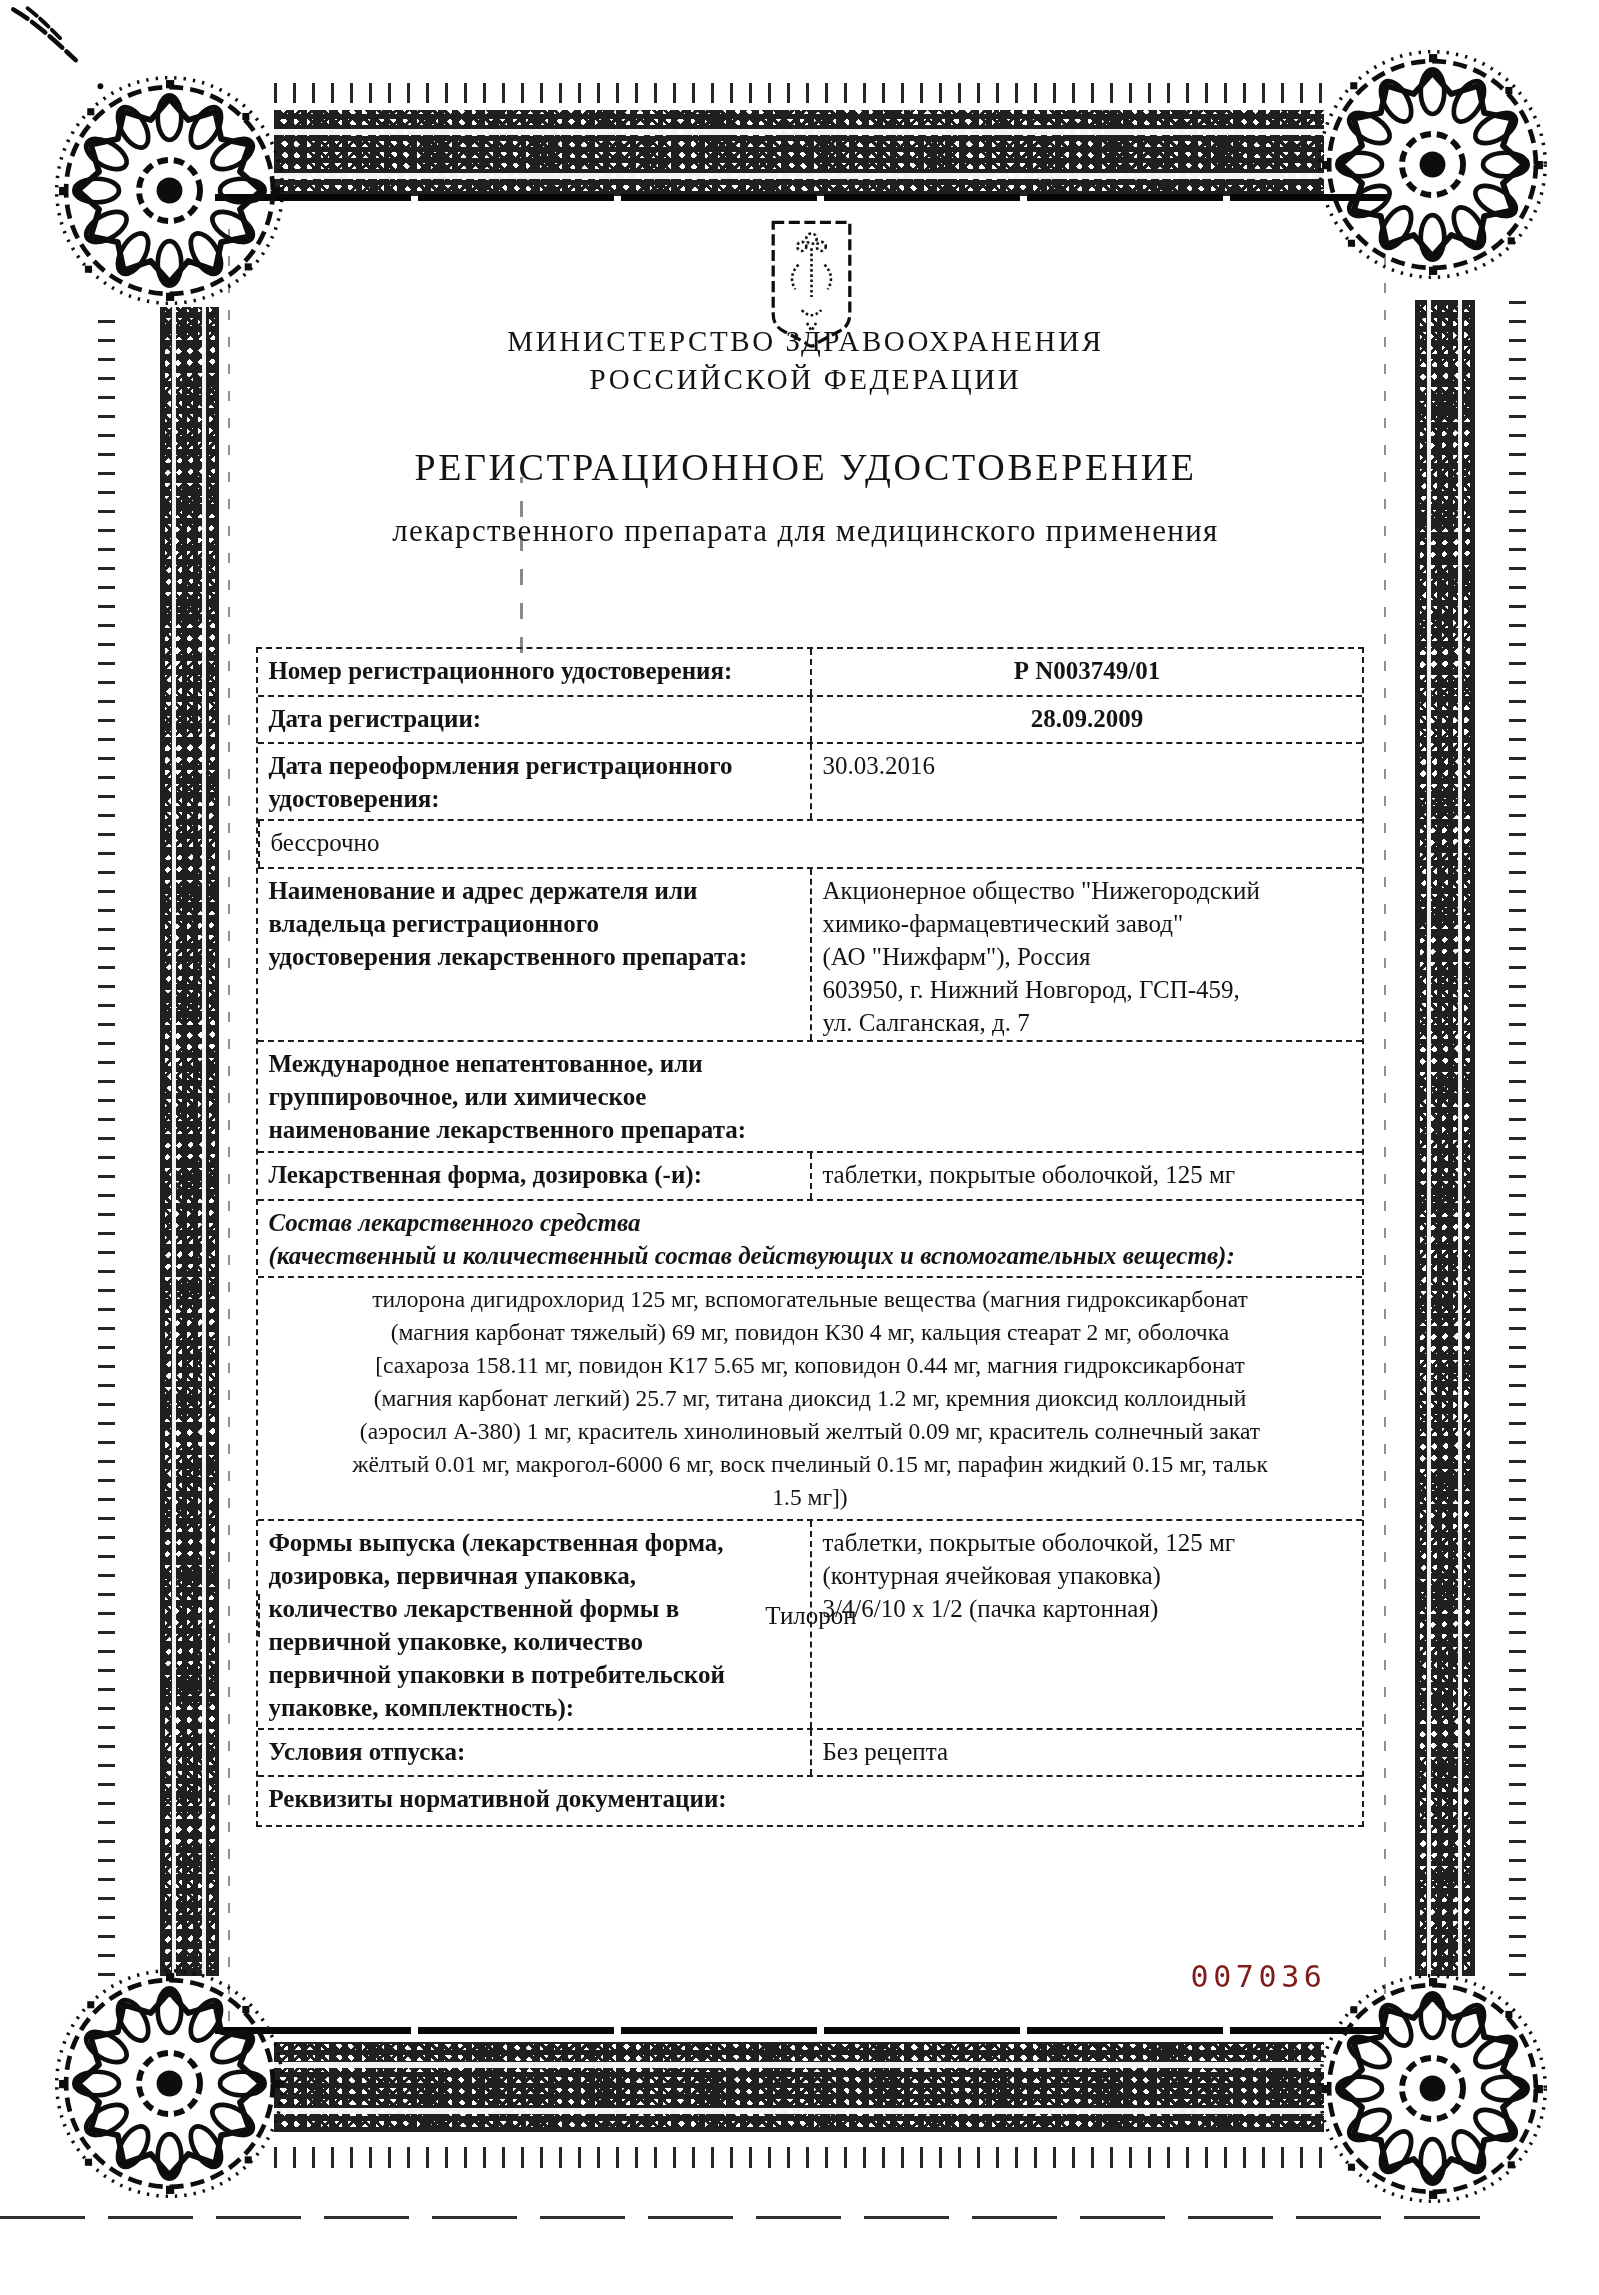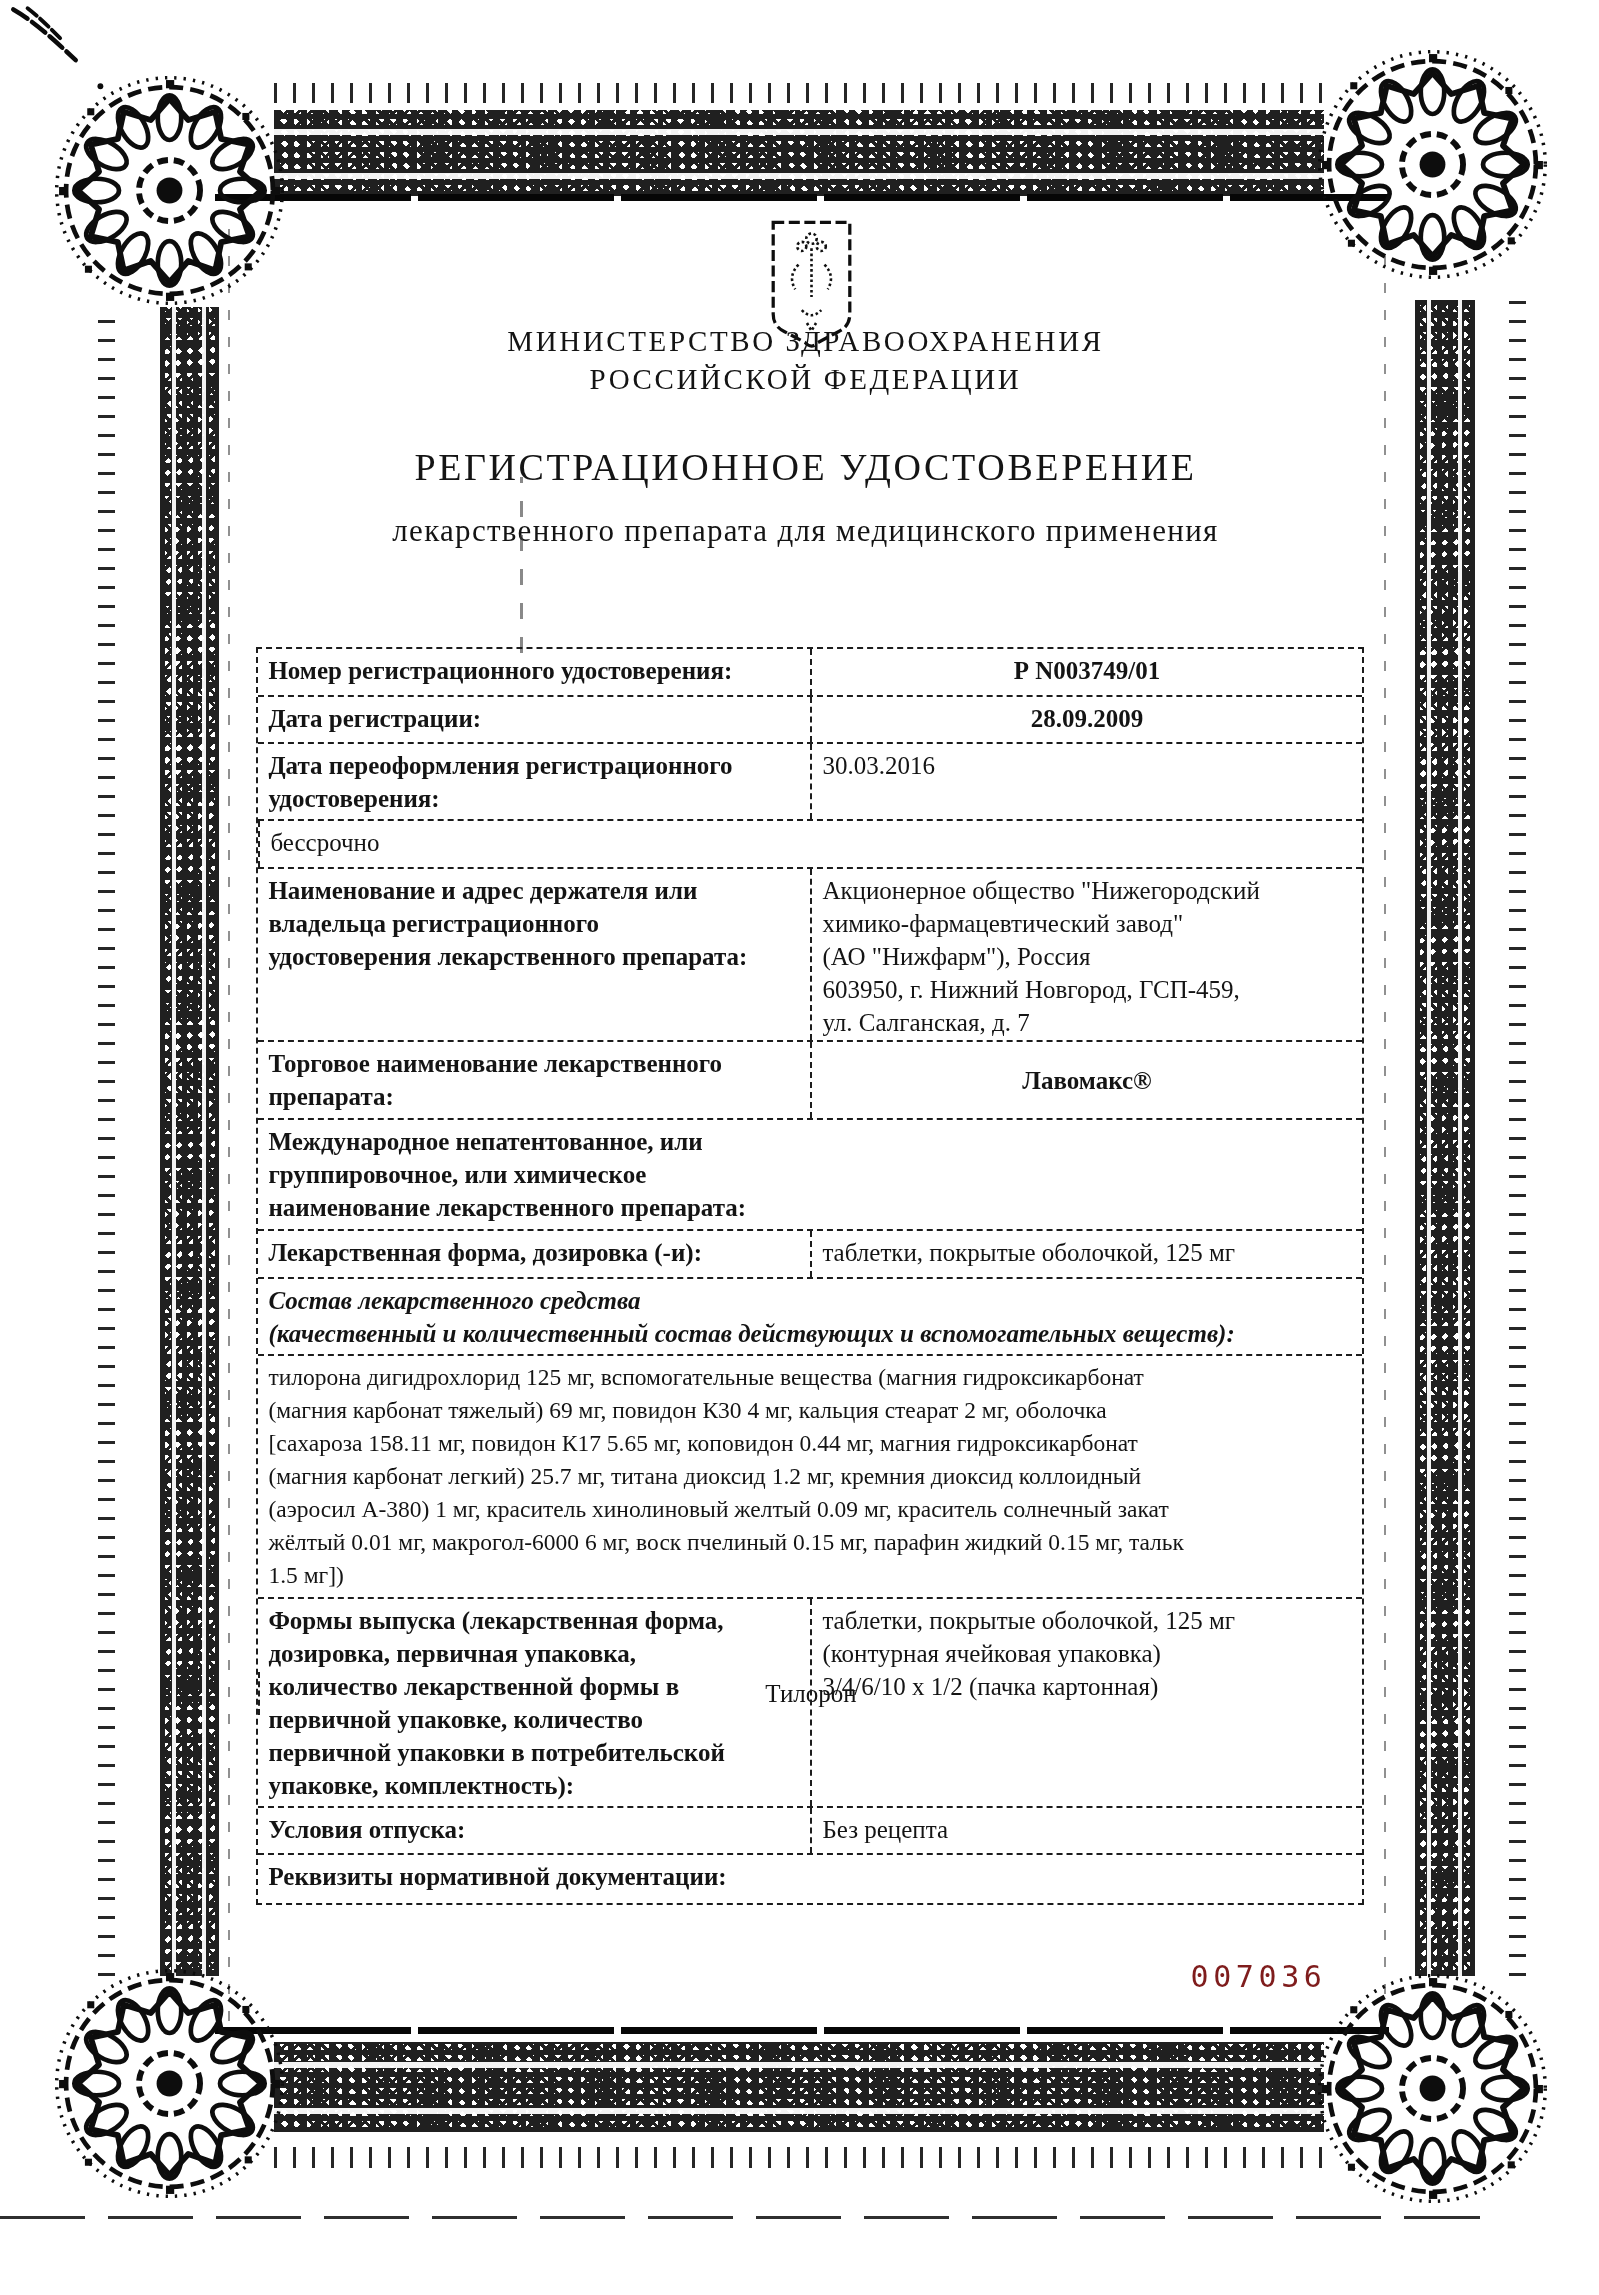--- a/index.html
+++ b/index.html
@@ -60,21 +60,21 @@
   .cell-value { flex:1 1 auto; border-left:2px dashed #1c1c1c; }
   .v-center { text-align:center; }
   .v-bold { font-weight:700; }
   .v-mid { display:flex; align-items:center; justify-content:center; }
   .row-full .cell { width:100%; }
   .comp-header { font-weight:700; }
   .comp-text { font-size:23.5px; }
 
   .r0{height:46px;} .r1{height:47px;} .r2{height:77px;} .r3{height:48px;}
   .r4{height:173px;} .r5{height:78px;} .r6{height:111px;flex-direction:column;} .r7{height:48px;}
-  .rch{height:77px;font-style:italic;} .rct{height:243px;}
+  .rch{height:77px;font-style:italic;} .rct{height:243px;text-align:center;}
   .r8{height:209px;} .r9{height:47px;} .r10{height:50px;flex-direction:column;}
 
   .serial {
     left:1167px; top:1959px; width:183px; text-align:center;
     font-family:"DejaVu Sans Mono", monospace;
     font-size:30px; letter-spacing:4.6px; color:#7f1d1d;
   }
 </style>
 </head>
 <body>
@@ -286,25 +286,20 @@
       <div class="cell cell-label">Наименование и адрес держателя или
 владельца регистрационного
 удостоверения лекарственного препарата:</div>
       <div class="cell cell-value">Акционерное общество "Нижегородский
 химико-фармацевтический завод"
 (АО "Нижфарм"), Россия
 603950, г. Нижний Новгород, ГСП-459,
 ул. Салганская, д. 7</div>
     </div>
 
-    <div class="row r5">
-      <div class="cell cell-label">Торговое наименование лекарственного
-препарата:</div>
-      <div class="cell cell-value v-center v-bold v-mid">Лавомакс®</div>
-    </div>
 
     <div class="row r6">
       <div class="cell cell-label">Международное непатентованное, или
 группировочное, или химическое
 наименование лекарственного препарата:</div>
       <div class="cell cell-value v-center v-mid">Тилорон</div>
     </div>
 
     <div class="row r7">
       <div class="cell cell-label">Лекарственная форма, дозировка (-и):</div>

